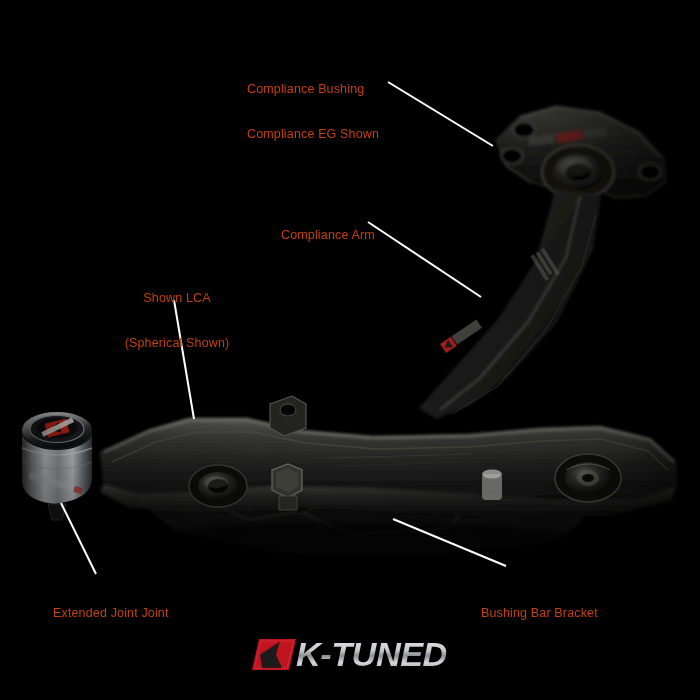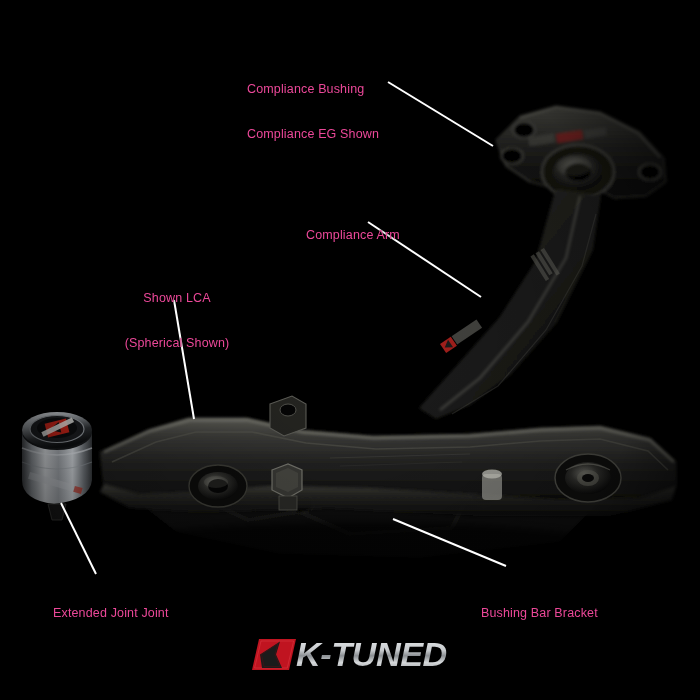--- a/index.html
+++ b/index.html
@@ -14,21 +14,21 @@
   #stage {
     position: relative;
     width: 700px;
     height: 700px;
     background: #000000;
     overflow: hidden;
   }
   
   .callout {
     position: absolute;
-    color: #ec4899;
+    color: #c2410c;
     font-family: "Liberation Sans", sans-serif;
     font-size: 12.5px;
     line-height: 15px;
     letter-spacing: 0.15px;
     white-space: pre;
     text-shadow: 0 0 2px rgba(0,0,0,0.9);
   }
   .callout.center { text-align: center; }
   .callout.left   { text-align: left; }
 
@@ -284,21 +284,21 @@
     <line x1="174" y1="300" x2="194" y2="419" stroke="#ffffff" stroke-width="2"></line>
     <line x1="61" y1="503" x2="96" y2="574" stroke="#ffffff" stroke-width="2"></line>
     <line x1="393" y1="519" x2="506" y2="566" stroke="#ffffff" stroke-width="2"></line>
   </svg>
 
   <div class="callout left" style="left:247px; top:52px;">
     <div>Compliance Bushing</div>
     <div>Compliance EG Shown</div>
   </div>
 
-  <div class="callout left" style="left:281px; top:198px;margin-left:25px;">
+  <div class="callout left" style="left:281px; top:198px;">
     <div>Compliance Arm</div>
   </div>
 
   <div class="callout center" style="left:122px; top:261px; width:110px;">
     <div>Shown LCA</div>
     <div>(Spherical Shown)</div>
   </div>
 
   <div class="callout left" style="left:53px; top:576px;">
     <div>Extended Joint Joint</div>

